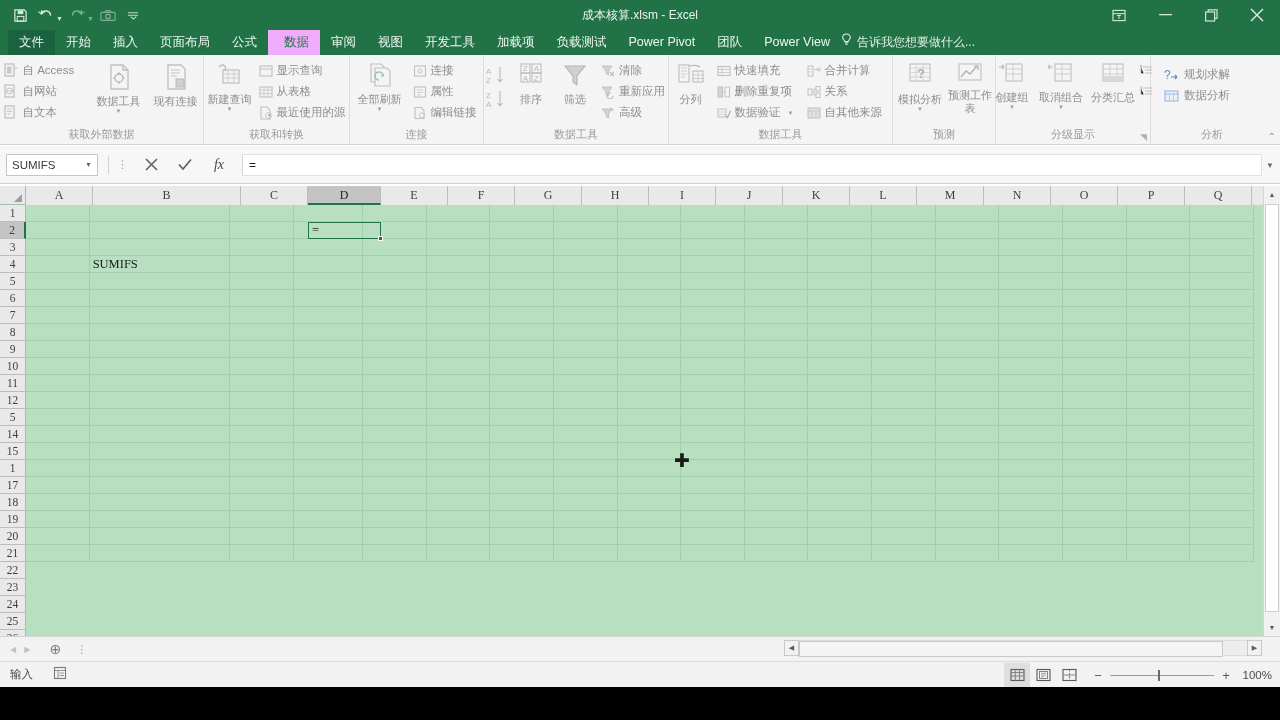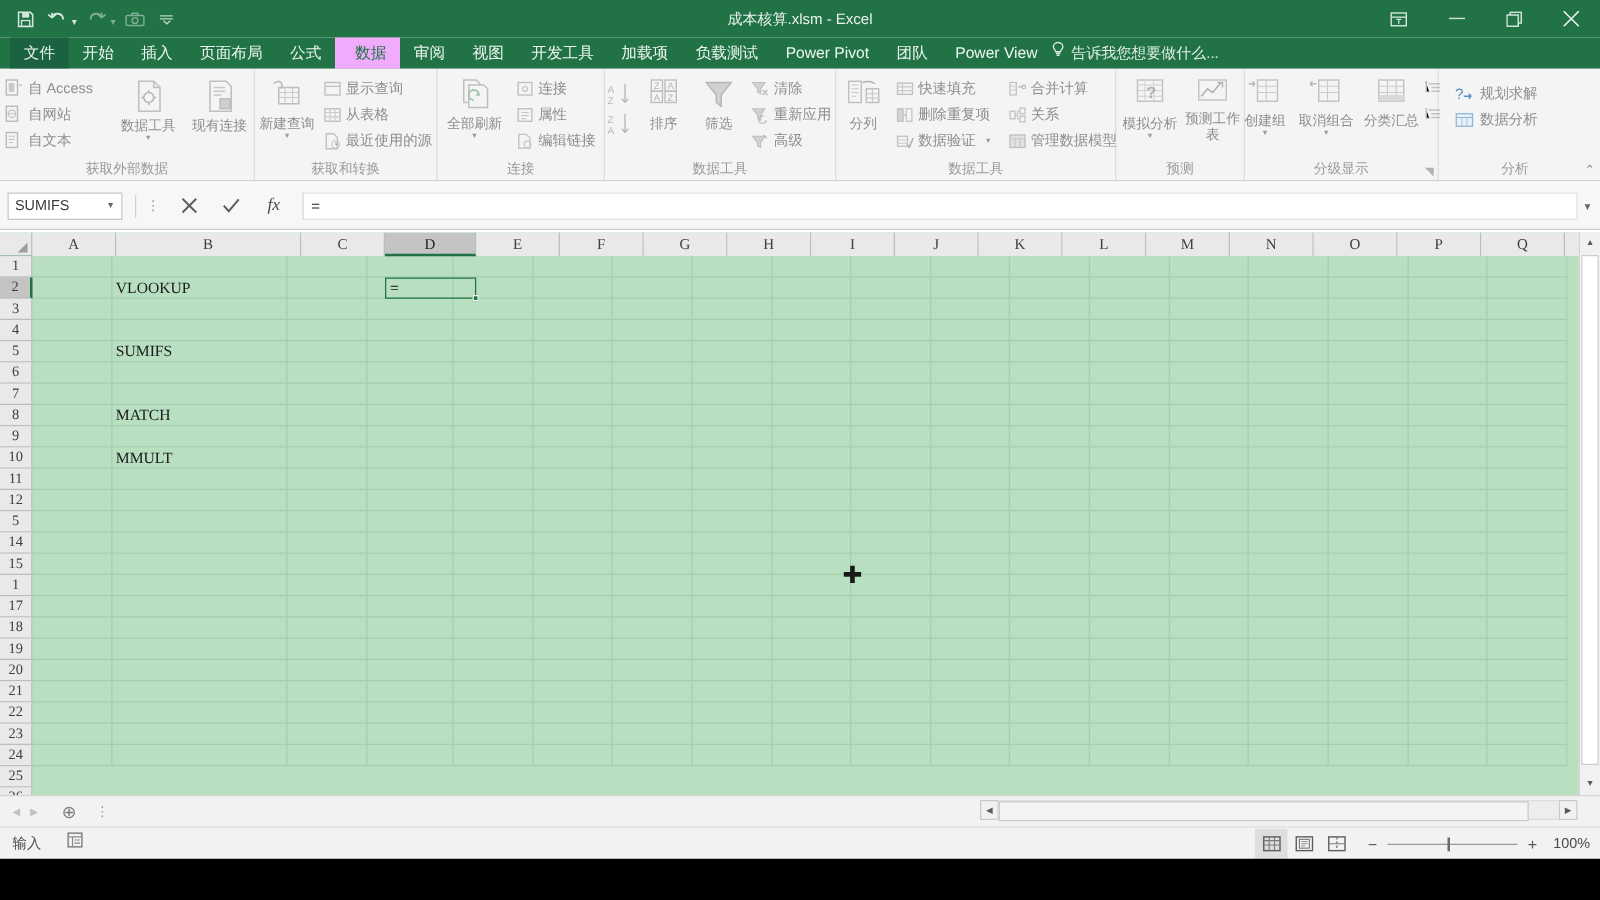--- a/index.html
+++ b/index.html
@@ -654,21 +654,21 @@
             </span>
             <span>关系</span>
           </div>
           <div class="small-btn">
             <span class="ic">
               <svg width="14" height="14" viewBox="0 0 14 14">
                   <rect x="1" y="2" width="12" height="10" fill="#e2e2e2" stroke="#bdbdbd" stroke-width="1"></rect>
                   <path d="M1 5 H13 M5 5 V12 M9 5 V12" stroke="#c5c5c5" stroke-width=".9"></path>
                 </svg>
             </span>
-            <span>管理数据模型</span>
+            <span>自其他来源</span>
           </div>
         </div>
       </div>
       <div class="group-label">数据工具</div>
     </div>
 
     <div class="group" style="width:103px">
       <div class="group-inner">
         <div class="big-btn" style="width:50px">
           <span class="ic">
@@ -873,40 +873,20 @@
           <div class="gcell" style="width: 67px;"></div>
           <div class="gcell" style="width: 67px;"></div>
           <div class="gcell" style="width: 67px;"></div>
           <div class="gcell" style="width: 67px;"></div>
           <div class="gcell" style="width: 67px;"></div>
           <div class="gcell" style="width: 67px;"></div>
           <div class="gcell" style="width: 67px;"></div>
         </div>
         <div class="grow">
           <div class="gcell" style="width: 67px;"></div>
-          <div class="gcell" style="width: 148px;">VLOOKUP</div>
-          <div class="gcell" style="width: 67px;"></div>
-          <div class="gcell" style="width: 73px;"></div>
-          <div class="gcell" style="width: 67px;"></div>
-          <div class="gcell" style="width: 67px;"></div>
-          <div class="gcell" style="width: 67px;"></div>
-          <div class="gcell" style="width: 67px;"></div>
-          <div class="gcell" style="width: 67px;"></div>
-          <div class="gcell" style="width: 67px;"></div>
-          <div class="gcell" style="width: 67px;"></div>
-          <div class="gcell" style="width: 67px;"></div>
-          <div class="gcell" style="width: 67px;"></div>
-          <div class="gcell" style="width: 67px;"></div>
-          <div class="gcell" style="width: 67px;"></div>
-          <div class="gcell" style="width: 67px;"></div>
-          <div class="gcell" style="width: 67px;"></div>
-          <div class="gcell" style="width: 67px;"></div>
-        </div>
-        <div class="grow">
-          <div class="gcell" style="width: 67px;"></div>
           <div class="gcell" style="width: 148px;"></div>
           <div class="gcell" style="width: 67px;"></div>
           <div class="gcell" style="width: 73px;"></div>
           <div class="gcell" style="width: 67px;"></div>
           <div class="gcell" style="width: 67px;"></div>
           <div class="gcell" style="width: 67px;"></div>
           <div class="gcell" style="width: 67px;"></div>
           <div class="gcell" style="width: 67px;"></div>
           <div class="gcell" style="width: 67px;"></div>
           <div class="gcell" style="width: 67px;"></div>
@@ -993,61 +973,21 @@
           <div class="gcell" style="width: 67px;"></div>
           <div class="gcell" style="width: 67px;"></div>
           <div class="gcell" style="width: 67px;"></div>
           <div class="gcell" style="width: 67px;"></div>
           <div class="gcell" style="width: 67px;"></div>
           <div class="gcell" style="width: 67px;"></div>
           <div class="gcell" style="width: 67px;"></div>
         </div>
         <div class="grow">
           <div class="gcell" style="width: 67px;"></div>
-          <div class="gcell" style="width: 148px;">MATCH</div>
-          <div class="gcell" style="width: 67px;"></div>
-          <div class="gcell" style="width: 73px;"></div>
-          <div class="gcell" style="width: 67px;"></div>
-          <div class="gcell" style="width: 67px;"></div>
-          <div class="gcell" style="width: 67px;"></div>
-          <div class="gcell" style="width: 67px;"></div>
-          <div class="gcell" style="width: 67px;"></div>
-          <div class="gcell" style="width: 67px;"></div>
-          <div class="gcell" style="width: 67px;"></div>
-          <div class="gcell" style="width: 67px;"></div>
-          <div class="gcell" style="width: 67px;"></div>
-          <div class="gcell" style="width: 67px;"></div>
-          <div class="gcell" style="width: 67px;"></div>
-          <div class="gcell" style="width: 67px;"></div>
-          <div class="gcell" style="width: 67px;"></div>
-          <div class="gcell" style="width: 67px;"></div>
-        </div>
-        <div class="grow">
-          <div class="gcell" style="width: 67px;"></div>
-          <div class="gcell" style="width: 148px;"></div>
-          <div class="gcell" style="width: 67px;"></div>
-          <div class="gcell" style="width: 73px;"></div>
-          <div class="gcell" style="width: 67px;"></div>
-          <div class="gcell" style="width: 67px;"></div>
-          <div class="gcell" style="width: 67px;"></div>
-          <div class="gcell" style="width: 67px;"></div>
-          <div class="gcell" style="width: 67px;"></div>
-          <div class="gcell" style="width: 67px;"></div>
-          <div class="gcell" style="width: 67px;"></div>
-          <div class="gcell" style="width: 67px;"></div>
-          <div class="gcell" style="width: 67px;"></div>
-          <div class="gcell" style="width: 67px;"></div>
-          <div class="gcell" style="width: 67px;"></div>
-          <div class="gcell" style="width: 67px;"></div>
-          <div class="gcell" style="width: 67px;"></div>
-          <div class="gcell" style="width: 67px;"></div>
-        </div>
-        <div class="grow">
-          <div class="gcell" style="width: 67px;"></div>
-          <div class="gcell" style="width: 148px;">MMULT</div>
+          <div class="gcell" style="width: 148px;"></div>
           <div class="gcell" style="width: 67px;"></div>
           <div class="gcell" style="width: 73px;"></div>
           <div class="gcell" style="width: 67px;"></div>
           <div class="gcell" style="width: 67px;"></div>
           <div class="gcell" style="width: 67px;"></div>
           <div class="gcell" style="width: 67px;"></div>
           <div class="gcell" style="width: 67px;"></div>
           <div class="gcell" style="width: 67px;"></div>
           <div class="gcell" style="width: 67px;"></div>
           <div class="gcell" style="width: 67px;"></div>

